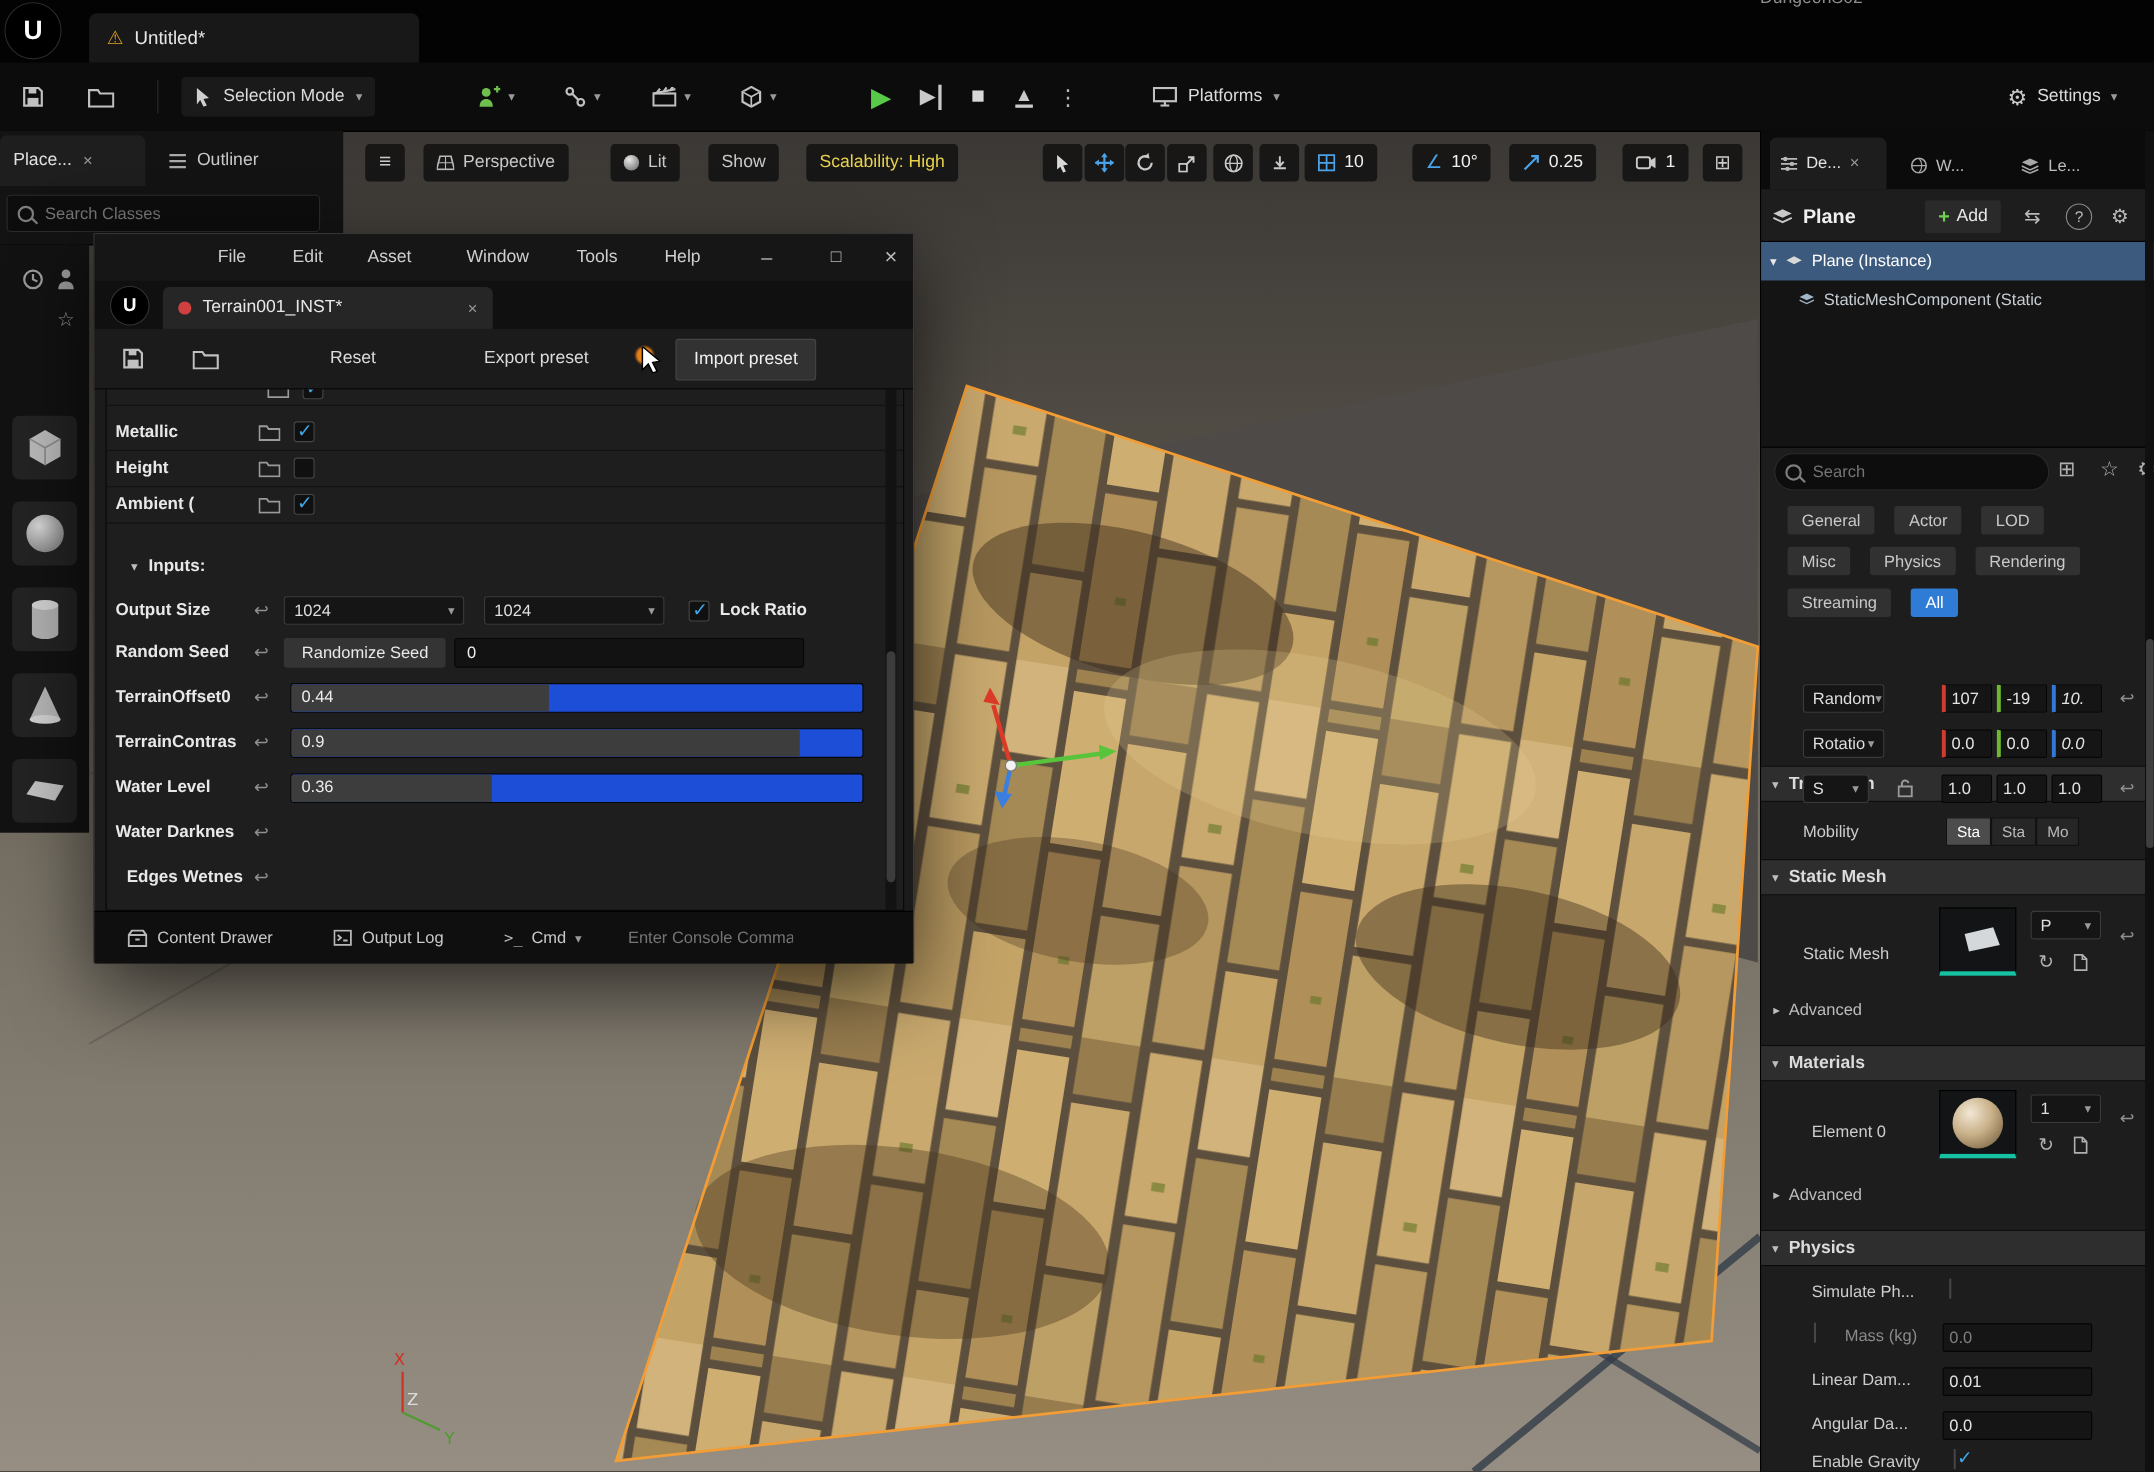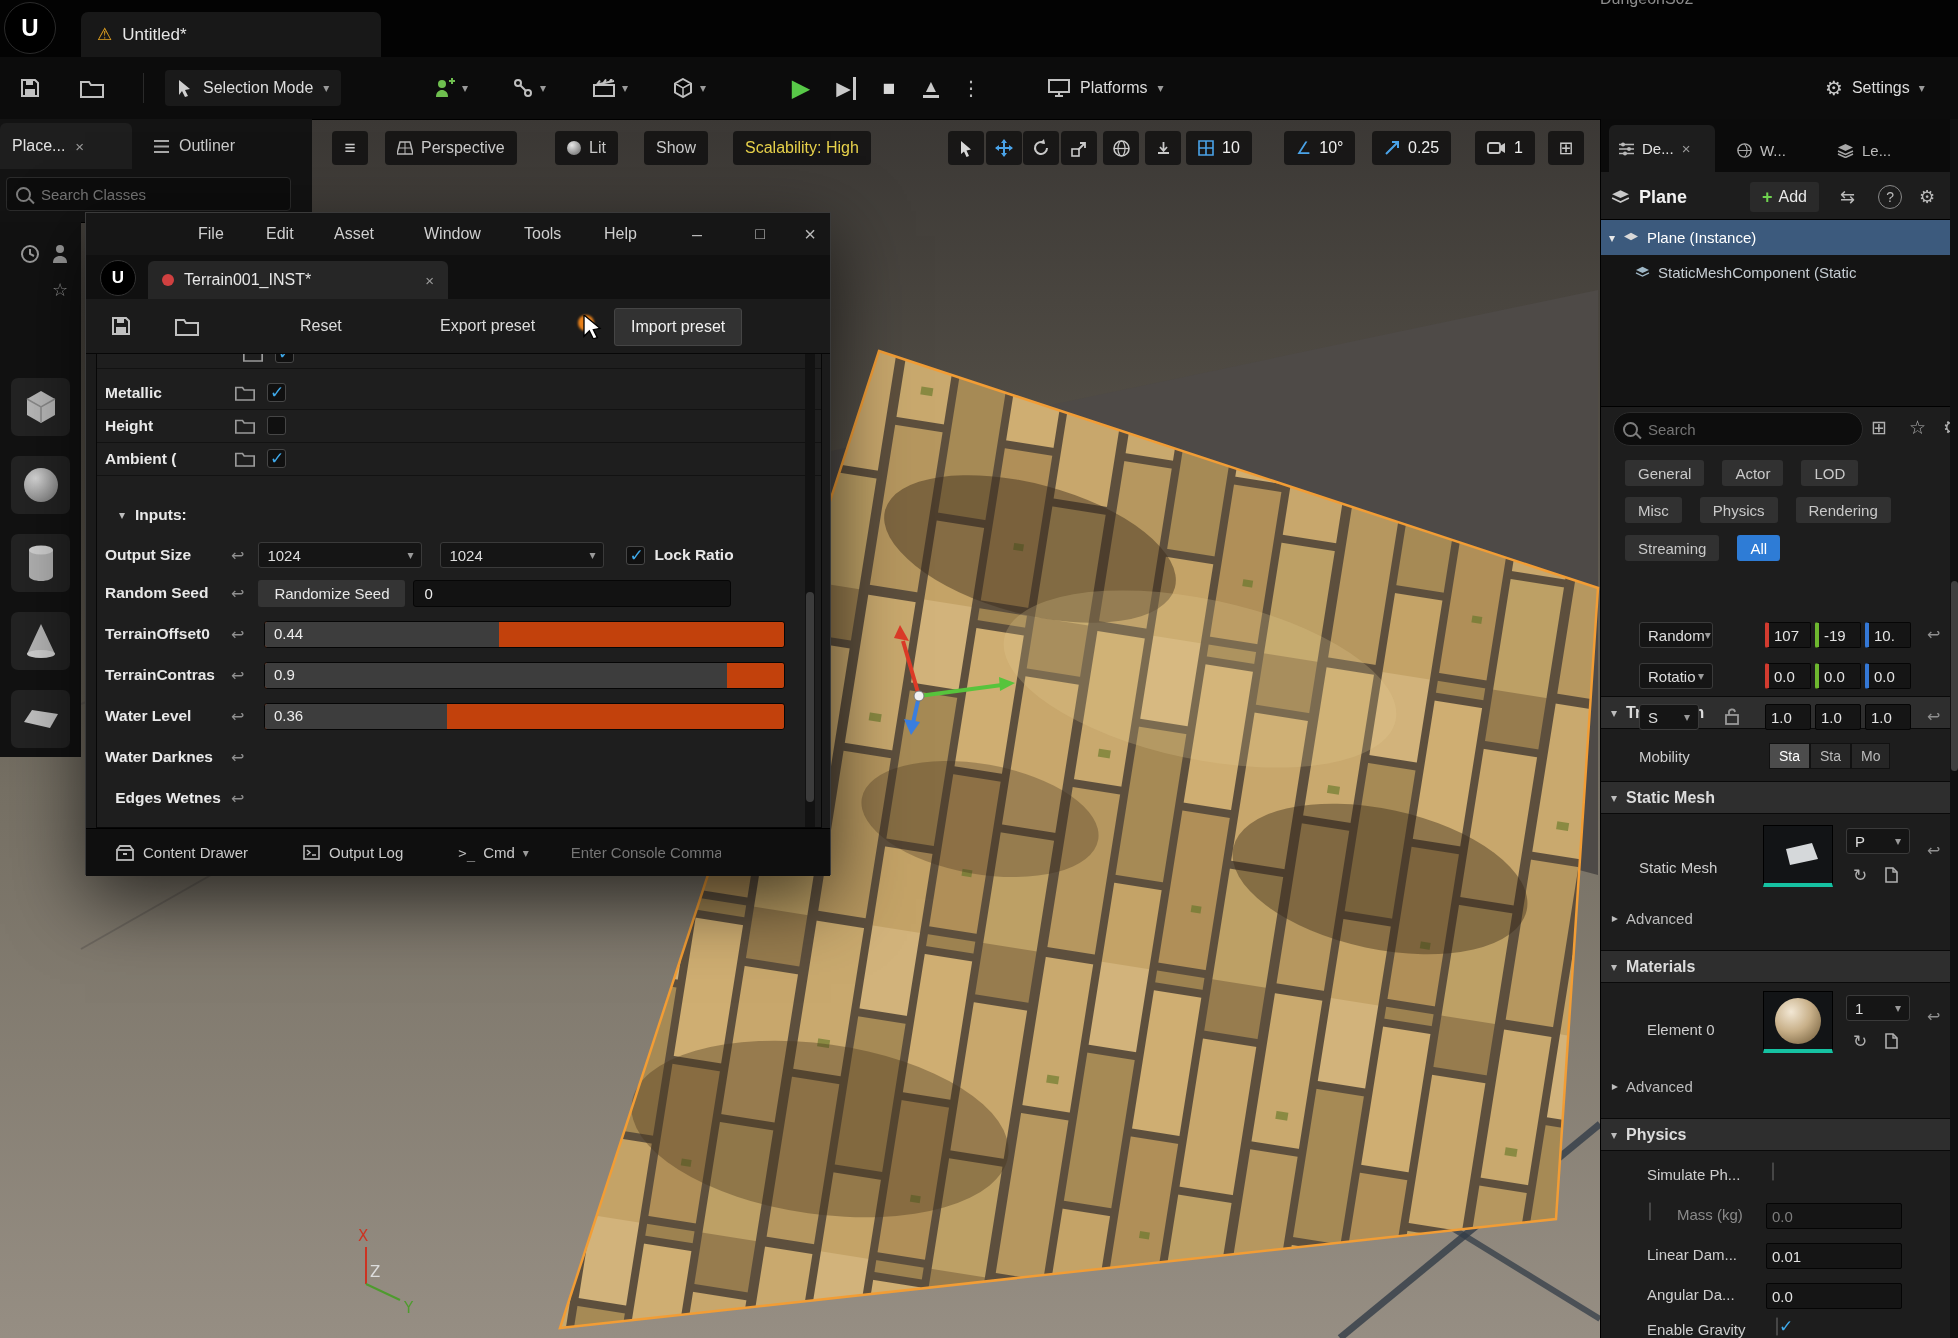--- a/index.html
+++ b/index.html
@@ -18,34 +18,34 @@
         font-weight:bold;color:#dcdcdc;font-size:16px;}
   .tri{font-size:12px;color:#bdbdbd;}
   .chip{height:26px;padding:0 13px;background:#313131;border-radius:3px;display:flex;align-items:center;
         font-size:15px;color:#c9c9c9;}
   .chip.on{background:#2e7cd6;color:#fff;}
   .numfield{position:absolute;height:26px;width:46px;background:#151515;border:1px solid #050505;
         border-radius:2px;display:flex;align-items:center;padding:0 5px;box-sizing:border-box;
         font-size:15px;color:#e3e3e3;overflow:hidden;white-space:nowrap;}
   .ax-x{border-left:4px solid #d23b2f;}
   .ax-y{border-left:4px solid #6eb82f;}
-  .ax-z{border-left:4px solid #3478d6;}
+  .ax-z{border-left:4px solid #3478d6;font-style:italic;}
   .dd{background:#151515;border:1px solid #3a3a3a;border-radius:3px;height:26px;display:flex;align-items:center;
       justify-content:space-between;padding:0 8px;box-sizing:border-box;font-size:15px;color:#dedede;}
   .cb{width:19px;height:19px;background:#101010;border:1px solid #464646;border-radius:3px;position:relative;box-sizing:border-box;}
   .cb.on::after{content:"✓";position:absolute;left:2px;top:-2px;color:#3fa9ea;font-size:17px;font-weight:bold;}
   .mag{width:11px;height:11px;border:2px solid #7d7d7d;border-radius:50%;position:relative;flex:none;}
   .mag::after{content:"";position:absolute;width:7px;height:2px;background:#7d7d7d;right:-6px;bottom:-2px;transform:rotate(45deg);}
   .srch{background:#0d0d0d;border:1px solid #2b2b2b;border-radius:4px;display:flex;align-items:center;gap:8px;padding:0 9px;box-sizing:border-box;}
   .srch input{background:transparent;border:none;outline:none;color:#9a9a9a;font-size:15px;width:100%;
       font-family:"Liberation Sans","DejaVu Sans",sans-serif;}
   .wrow{position:absolute;left:0;right:0;display:flex;align-items:center;}
   .wlabel{font-weight:bold;color:#e8e8e8;font-size:15.5px;white-space:nowrap;overflow:hidden;}
   .reset{color:#8f8f8f;font-size:16px;}
-  .slider{position:absolute;height:25px;background:#c2410c;border:1px solid #060606;border-radius:3px;overflow:hidden;}
+  .slider{position:absolute;height:25px;background:#1d4ed8;border:1px solid #060606;border-radius:3px;overflow:hidden;}
   .slider .fill{position:absolute;left:0;top:0;bottom:0;background:#3d3d3d;}
   .slider .val{position:absolute;left:9px;top:3px;color:#ececec;font-size:15px;}
   .menuitem{color:#cfcfcf;font-size:16px;}
   .shape-tile{position:absolute;left:11px;width:59px;height:58px;background:#232323;border-radius:7px;
       display:flex;align-items:center;justify-content:center;}
   .tabx{color:#9a9a9a;font-size:15px;}
   .seg{height:24px;padding:0 9px;display:flex;align-items:center;font-size:14px;color:#bbb;background:#262626;border:1px solid #111;}
   .seg.on{background:#4c4c4c;color:#fff;}
   .thumb{position:absolute;width:70px;height:62px;background:#121416;border:1px solid #000;
       border-bottom:4px solid #16c2a2;box-sizing:border-box;display:flex;align-items:center;justify-content:center;}

